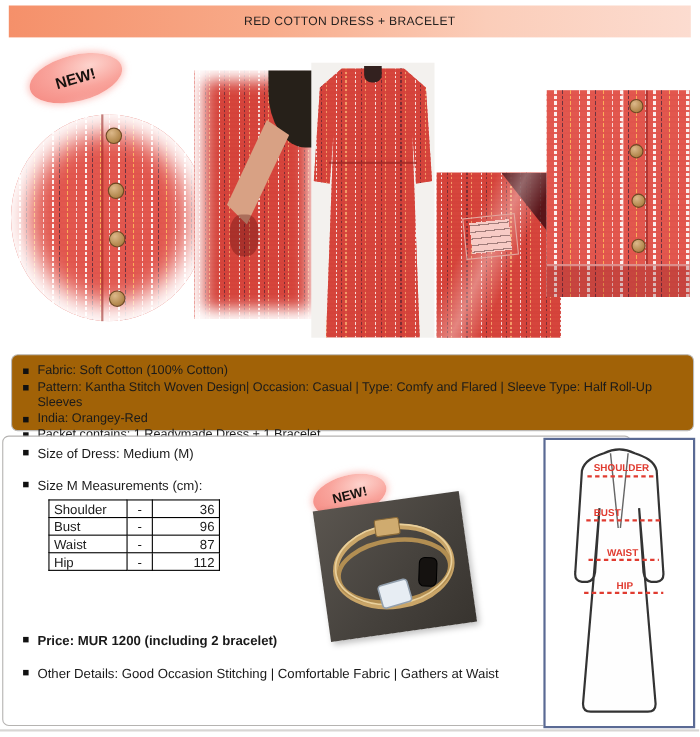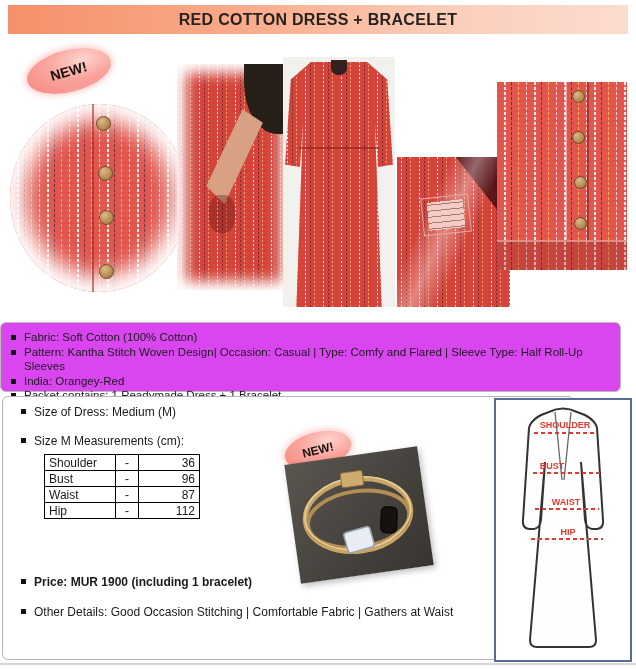--- a/index.html
+++ b/index.html
@@ -3,21 +3,21 @@
 <meta charset="utf-8">
 <style>
   html,body{margin:0;padding:0;background:#fff;}
   #page{position:relative;width:636px;height:670px;background:#fff;overflow:hidden;
         font-family:"Liberation Sans", sans-serif;color:#1a1a1a;}
 
   
   .header-bar{position:absolute;left:8px;top:5px;width:620px;height:29px;
     background:linear-gradient(90deg,#f5906a 0%,#f8ab8a 38%,#fbcdb9 70%,#fcdcd0 100%);
     display:flex;align-items:center;justify-content:center;}
-  .header-bar span{font-size:16px;font-weight:bold;letter-spacing:.3px;color:#272220;}
+  .header-bar span{font-size:11px;font-weight:normal;letter-spacing:.3px;color:#272220;}
 
   
   .new-badge{position:absolute;border-radius:50%;
     background:radial-gradient(ellipse at 68% 30%,#fdd3cd 0%,#f9a49c 45%,#f4837b 100%);
     display:flex;align-items:center;justify-content:center;
     box-shadow:0 0 6px 2px rgba(249,164,156,.55);}
   .new-badge b{font-weight:bold;color:#17120f;}
   #new-top{left:26px;top:50px;width:86px;height:42px;transform:rotate(-14deg);}
   #new-top b{font-size:14px;transform:rotate(-2deg);}
   #new-bracelet{left:284px;top:432px;width:68px;height:36px;transform:rotate(-14deg);}
@@ -77,22 +77,22 @@
     background-clip:content-box;padding:4px 5px;}
 
   #photo-closeup{left:497px;top:82px;width:130px;height:188px;}
   #photo-closeup .placket{position:absolute;left:52%;top:0;width:16%;height:84%;
     border-left:2px solid rgba(255,255,255,.45);border-right:2px solid rgba(120,20,20,.5);}
   #photo-closeup .ruffle{position:absolute;left:0;top:84%;width:100%;height:16%;
     background:rgba(120,15,20,.25);
     border-top:2px solid rgba(255,255,255,.4);}
 
   
-  #specs-box{position:absolute;left:0;top:322px;width:621px;height:70px;
-    background:#d946ef;border:1px solid #bcbab8;border-radius:6px;
+  #specs-box{position:absolute;left:10px;top:322px;width:621px;height:70px;
+    background:#a16207;border:1px solid #bcbab8;border-radius:6px;
     padding:7px 0 0 8px;box-sizing:border-box;}
   .spec-line{display:flex;align-items:flex-start;font-size:11.5px;line-height:14.5px;}
   .sq{flex:0 0 auto;width:5px;height:5px;background:#111;margin:5px 8px 0 2px;}
 
   
   #details-box{position:absolute;left:2px;top:396px;width:572px;height:264px;
     background:#fff;border:1px solid #b5b3b1;border-radius:6px;box-sizing:border-box;}
   .detail-line{position:absolute;display:flex;align-items:flex-start;font-size:12px;left:16px;}
   .detail-line .sq{margin-top:4px;}
   #line-size{top:8px;}
@@ -216,21 +216,21 @@
       <tr>
         <td class="c-label">Hip</td>
         <td class="c-sep">-</td>
         <td class="c-val">112</td>
       </tr>
     </tbody>
       </table>
 
     <div class="detail-line" id="line-price">
       <i class="sq"></i>
-      <span>Price: MUR 1900 (including 1 bracelet)</span>
+      <span>Price: MUR 1200 (including 2 bracelet)</span>
     </div>
     <div class="detail-line" id="line-other">
       <i class="sq"></i>
       <span>Other Details: Good Occasion Stitching | Comfortable Fabric | Gathers at Waist</span>
     </div>
   </div>
 
   <div class="new-badge" id="new-bracelet">
     <b>NEW!</b>
   </div>

